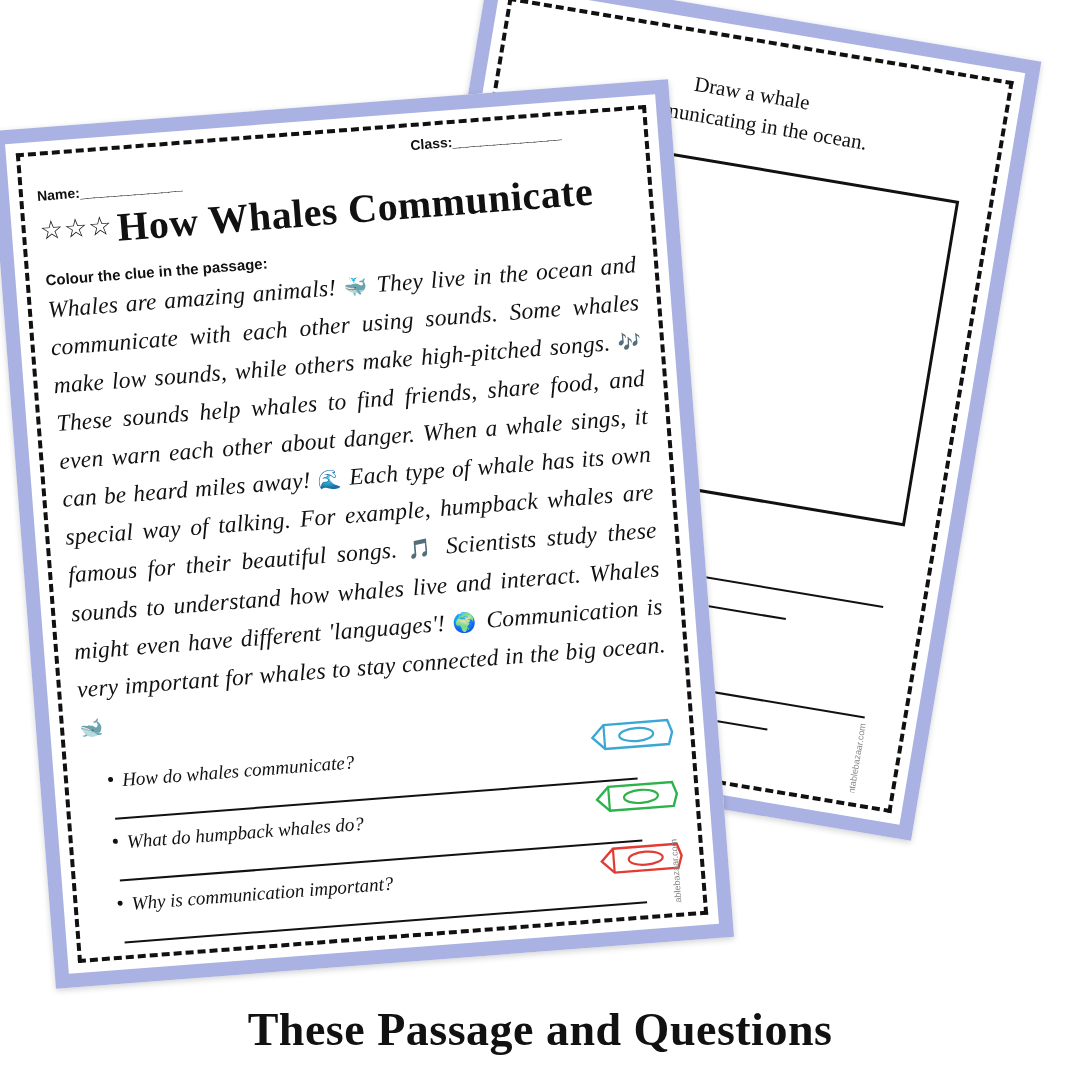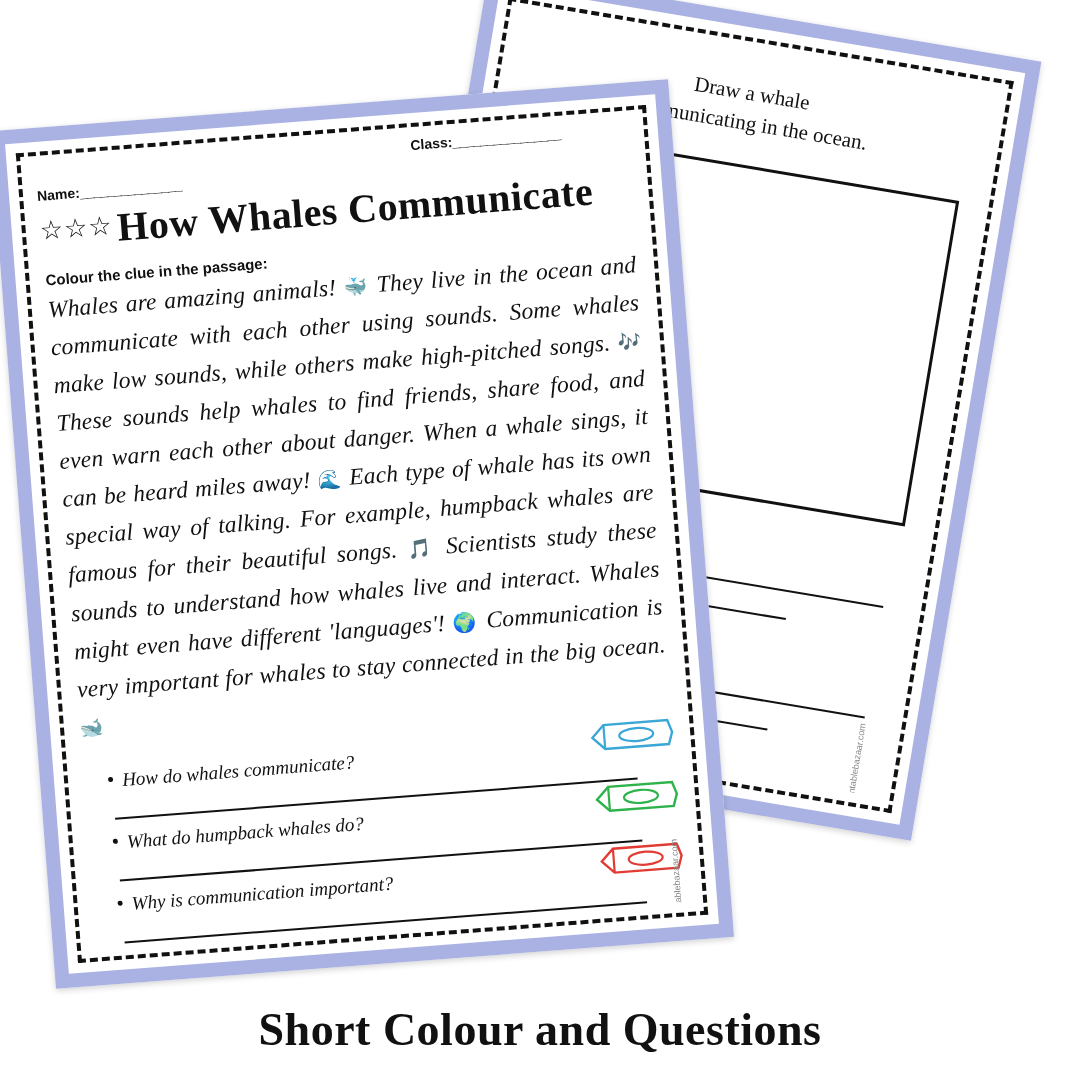--- a/index.html
+++ b/index.html
@@ -261,14 +261,14 @@
           </span>
           <div class="a-line"></div>
         </div>
 
       </div>
 
       <div class="credit-front">© Printablebazaar.com</div>
     </div>
   </div>
 
-  <div id="caption">Short Colour and Questions</div>
+  <div id="caption">These Passage and Questions</div>
 </div>
 
 </body></html>

